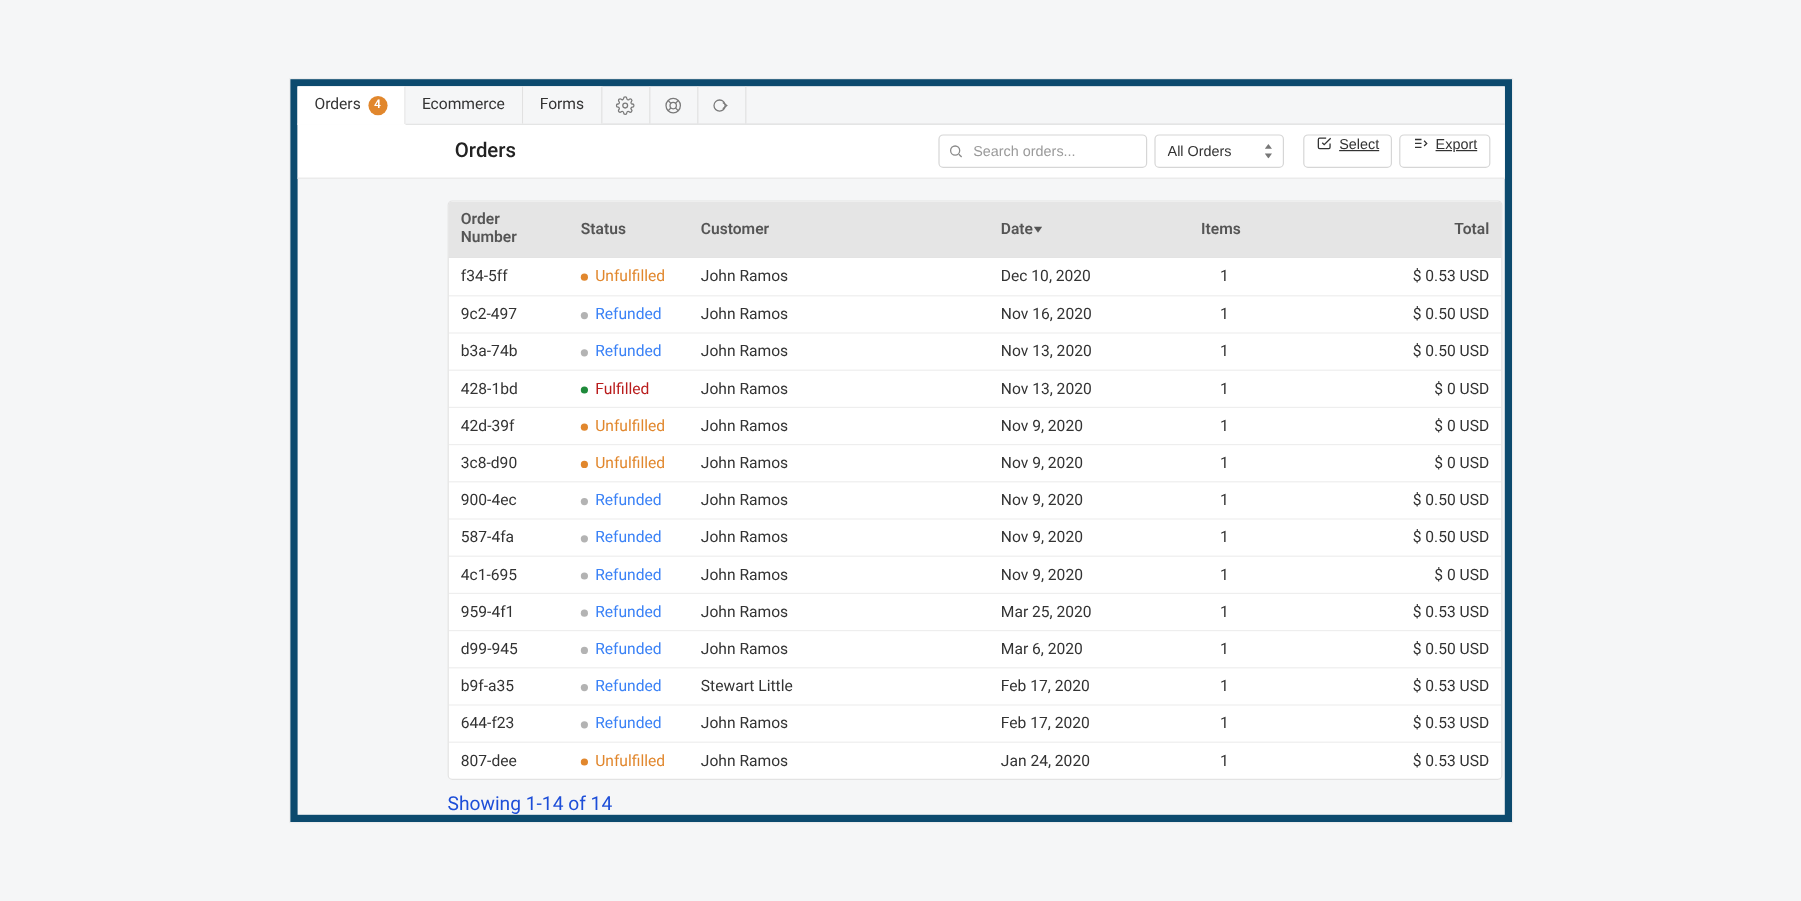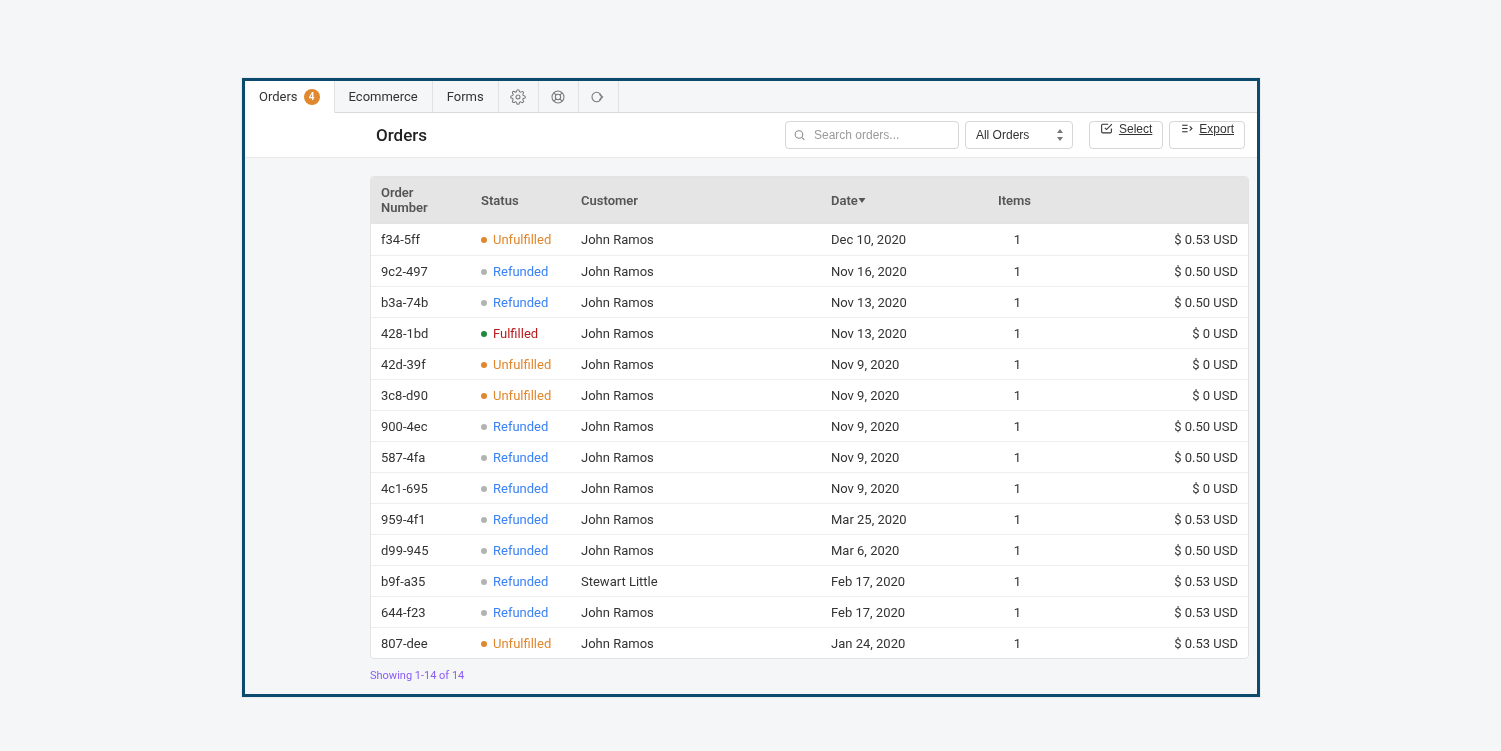--- a/index.html
+++ b/index.html
@@ -8,25 +8,25 @@
     background: #f5f6f7;
     width: 1501px;
     height: 751px;
     overflow: hidden;
     color: #222;
     font-size: 13px;
   }
   .window {
     position: absolute;
     left: 242px;
-    top: 78px;
+    top: 66px;
     width: 1018px;
     height: 619px;
     background: #f5f6f7;
-    border: 3px solid #0c4a6e;
+    border: 6px solid #0c4a6e;
     box-shadow: 0 0 0 1px rgba(0,0,0,0.04);
   }
   .tabs-bar {
     display: flex;
     align-items: stretch;
     border-bottom: 1px solid #d9d9d9;
     background: #f5f6f7;
     height: 32px;
   }
   .tab {
@@ -188,22 +188,22 @@
   }
   .status-unfulfilled .status-dot { background: #e1872d; }
   .status-unfulfilled { color: #e1872d; }
   .status-refunded .status-dot { background: #b3b3b3; }
   .status-refunded { color: #3b82f6; text-align: center; }
   .status-fulfilled .status-dot { background: #1f8a3b; }
   .status-fulfilled { color: #b91c1c; }
   .td-items { justify-content: flex-end; padding-right: 20px; }
   .td-total { justify-content: flex-end; }
   .footer-text {
-    font-size: 11px;
-    color: #8b5cf6;
+    font-size: 16px;
+    color: #1d4ed8;
     padding: 10px 0 0 0;
   }
   svg { display: block; }
 </style>
 </head>
 <body>
 
 <div class="window">
 
   <div class="tabs-bar">
@@ -305,20 +305,21 @@
         <div class="th">Customer</div>
         <div class="th th-date">
           <span>Date</span>
           <span>
             <svg width="8" height="8" viewBox="0 0 8 8" fill="currentColor">
                 <path d="M4 7 L0.5 2 H7.5 Z"></path>
               </svg>
           </span>
         </div>
         <div class="th th-right">Items</div>
+        <div class="th th-right">Total</div>
       </div>
       <div class="tbody" id="tbody">
           <div class="trow">
             <div class="td">f34-5ff</div>
             <div class="td status-unfulfilled">
               <span class="status-dot"></span>
               <span>Unfulfilled</span>
             </div>
             <div class="td">John Ramos</div>
             <div class="td">Dec 10, 2020</div>

